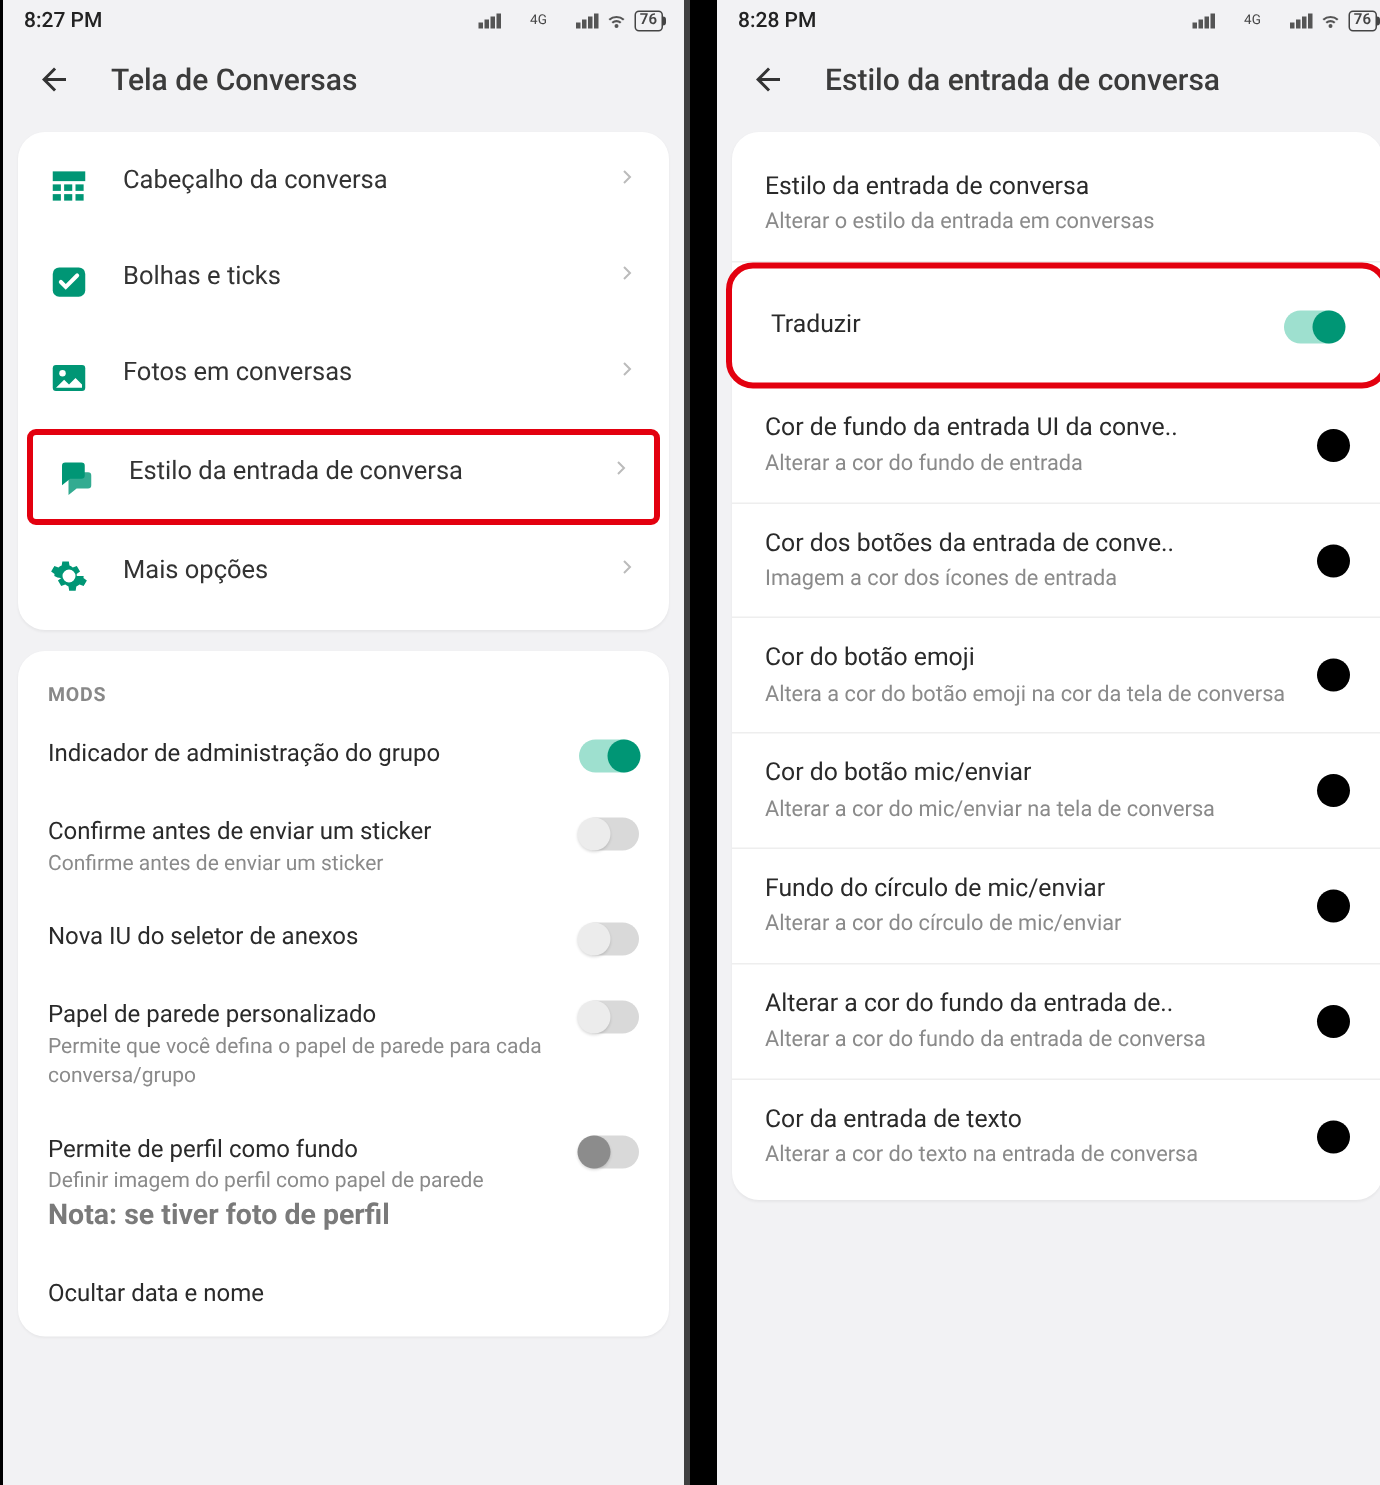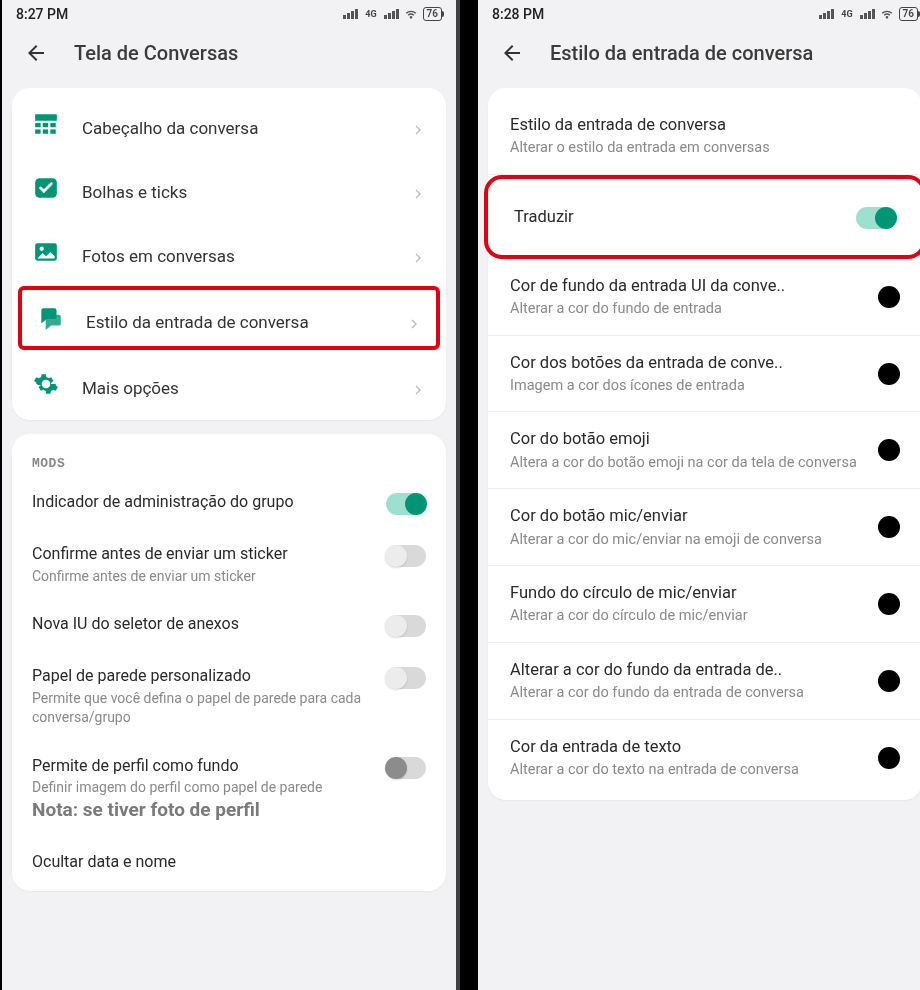--- a/index.html
+++ b/index.html
@@ -15,45 +15,45 @@
     height:28px; display:flex; align-items:center; justify-content:space-between;
     padding:0 14px; font-size:14px; font-weight:500; color:#222;
   }
   .status .sright{display:flex; align-items:center; gap:4px;}
   .sigbars{display:flex; align-items:flex-end; gap:1px;}
   .sigbars span{width:3px; background:#555; display:block;}
   .sigbars span:nth-child(1){height:4px;}
   .sigbars span:nth-child(2){height:6px;}
   .sigbars span:nth-child(3){height:8px;}
   .sigbars span:nth-child(4){height:10px;}
-  .g4{font-size:9px; font-weight:700; color:#444; margin:0 3px;}
+  .g4{font-size:9px; font-weight:400; color:#444; margin:0 15px;}
   .wifi{width:16px; height:16px;}
   .batt{border:1.5px solid #444; border-radius:3px; padding:0 3px; font-size:10px; font-weight:600; color:#444; line-height:12px; position:relative;}
   .batt::after{content:""; position:absolute; right:-3px; top:3px; width:2px; height:6px; background:#444; border-radius:0 2px 2px 0;}
   
   .header{
     height:50px; display:flex; align-items:center; gap:26px; padding:0 14px 0 22px;
     color:#333;
   }
   .back{width:24px; height:24px;}
   .header h1{font-size:20px; font-weight:500; color:#3b3b3b;}
   
   .card{
     background:#fff; margin:10px 10px 14px 10px; border-radius:18px; padding:4px 0;
     box-shadow:0 1px 2px rgba(0,0,0,0.05);
   }
   .row{
-    display:flex; align-items:flex-end; gap:22px; padding:18px 20px; position:relative;
+    display:flex; align-items:flex-start; gap:22px; padding:18px 20px; position:relative;
   }
   .row .ico{width:28px; height:28px; flex:0 0 28px; display:flex; align-items:center; justify-content:center;}
   .row .lbl{flex:1; font-size:17px; color:#333; font-weight:400;}
   .row .chev{width:16px; height:16px; color:#bbb;}
   .hl{border:4px solid #e3000f; border-radius:6px; margin:2px 6px; padding:14px 14px;}
   
-  .section-title{font-size:13px; font-weight:700; color:#888; letter-spacing:0.5px; padding:18px 20px 6px 20px;font-family:Liberation Mono, monospace;}
+  .section-title{font-size:13px; font-weight:700; color:#888; letter-spacing:0.5px; padding:18px 20px 6px 20px;}
   .mrow{padding:14px 20px; display:flex; align-items:flex-start; gap:14px;}
   .mrow .mtxt{flex:1;}
   .mrow .mtitle{font-size:16px; color:#2a2a2a; line-height:1.35;}
   .mrow .msub{font-size:14px; color:#8a8a8a; line-height:1.35; margin-top:2px;}
   .mrow .mnote{font-size:19px; color:#7a7a7a; font-weight:700; line-height:1.35;}
   .toggle{width:40px; height:22px; border-radius:11px; position:relative; flex:0 0 40px; margin-top:2px;}
   .toggle .knob{position:absolute; width:22px; height:22px; border-radius:50%; top:0;}
   .toggle.on{background:#9ee0cf;}
   .toggle.on .knob{right:-1px; background:#009675;}
   .toggle.off{background:#d9d9d9;}
@@ -305,21 +305,21 @@
       <div class="rtxt">
         <div class="rtitle">Cor do botão emoji</div>
         <div class="rsub">Altera a cor do botão emoji na cor da tela de conversa</div>
       </div>
       <div class="dot"></div>
     </div>
 
     <div class="rrow">
       <div class="rtxt">
         <div class="rtitle">Cor do botão mic/enviar</div>
-        <div class="rsub">Alterar a cor do mic/enviar na emoji de conversa</div>
+        <div class="rsub">Alterar a cor do mic/enviar na tela de conversa</div>
       </div>
       <div class="dot"></div>
     </div>
 
     <div class="rrow">
       <div class="rtxt">
         <div class="rtitle">Fundo do círculo de mic/enviar</div>
         <div class="rsub">Alterar a cor do círculo de mic/enviar</div>
       </div>
       <div class="dot"></div>

